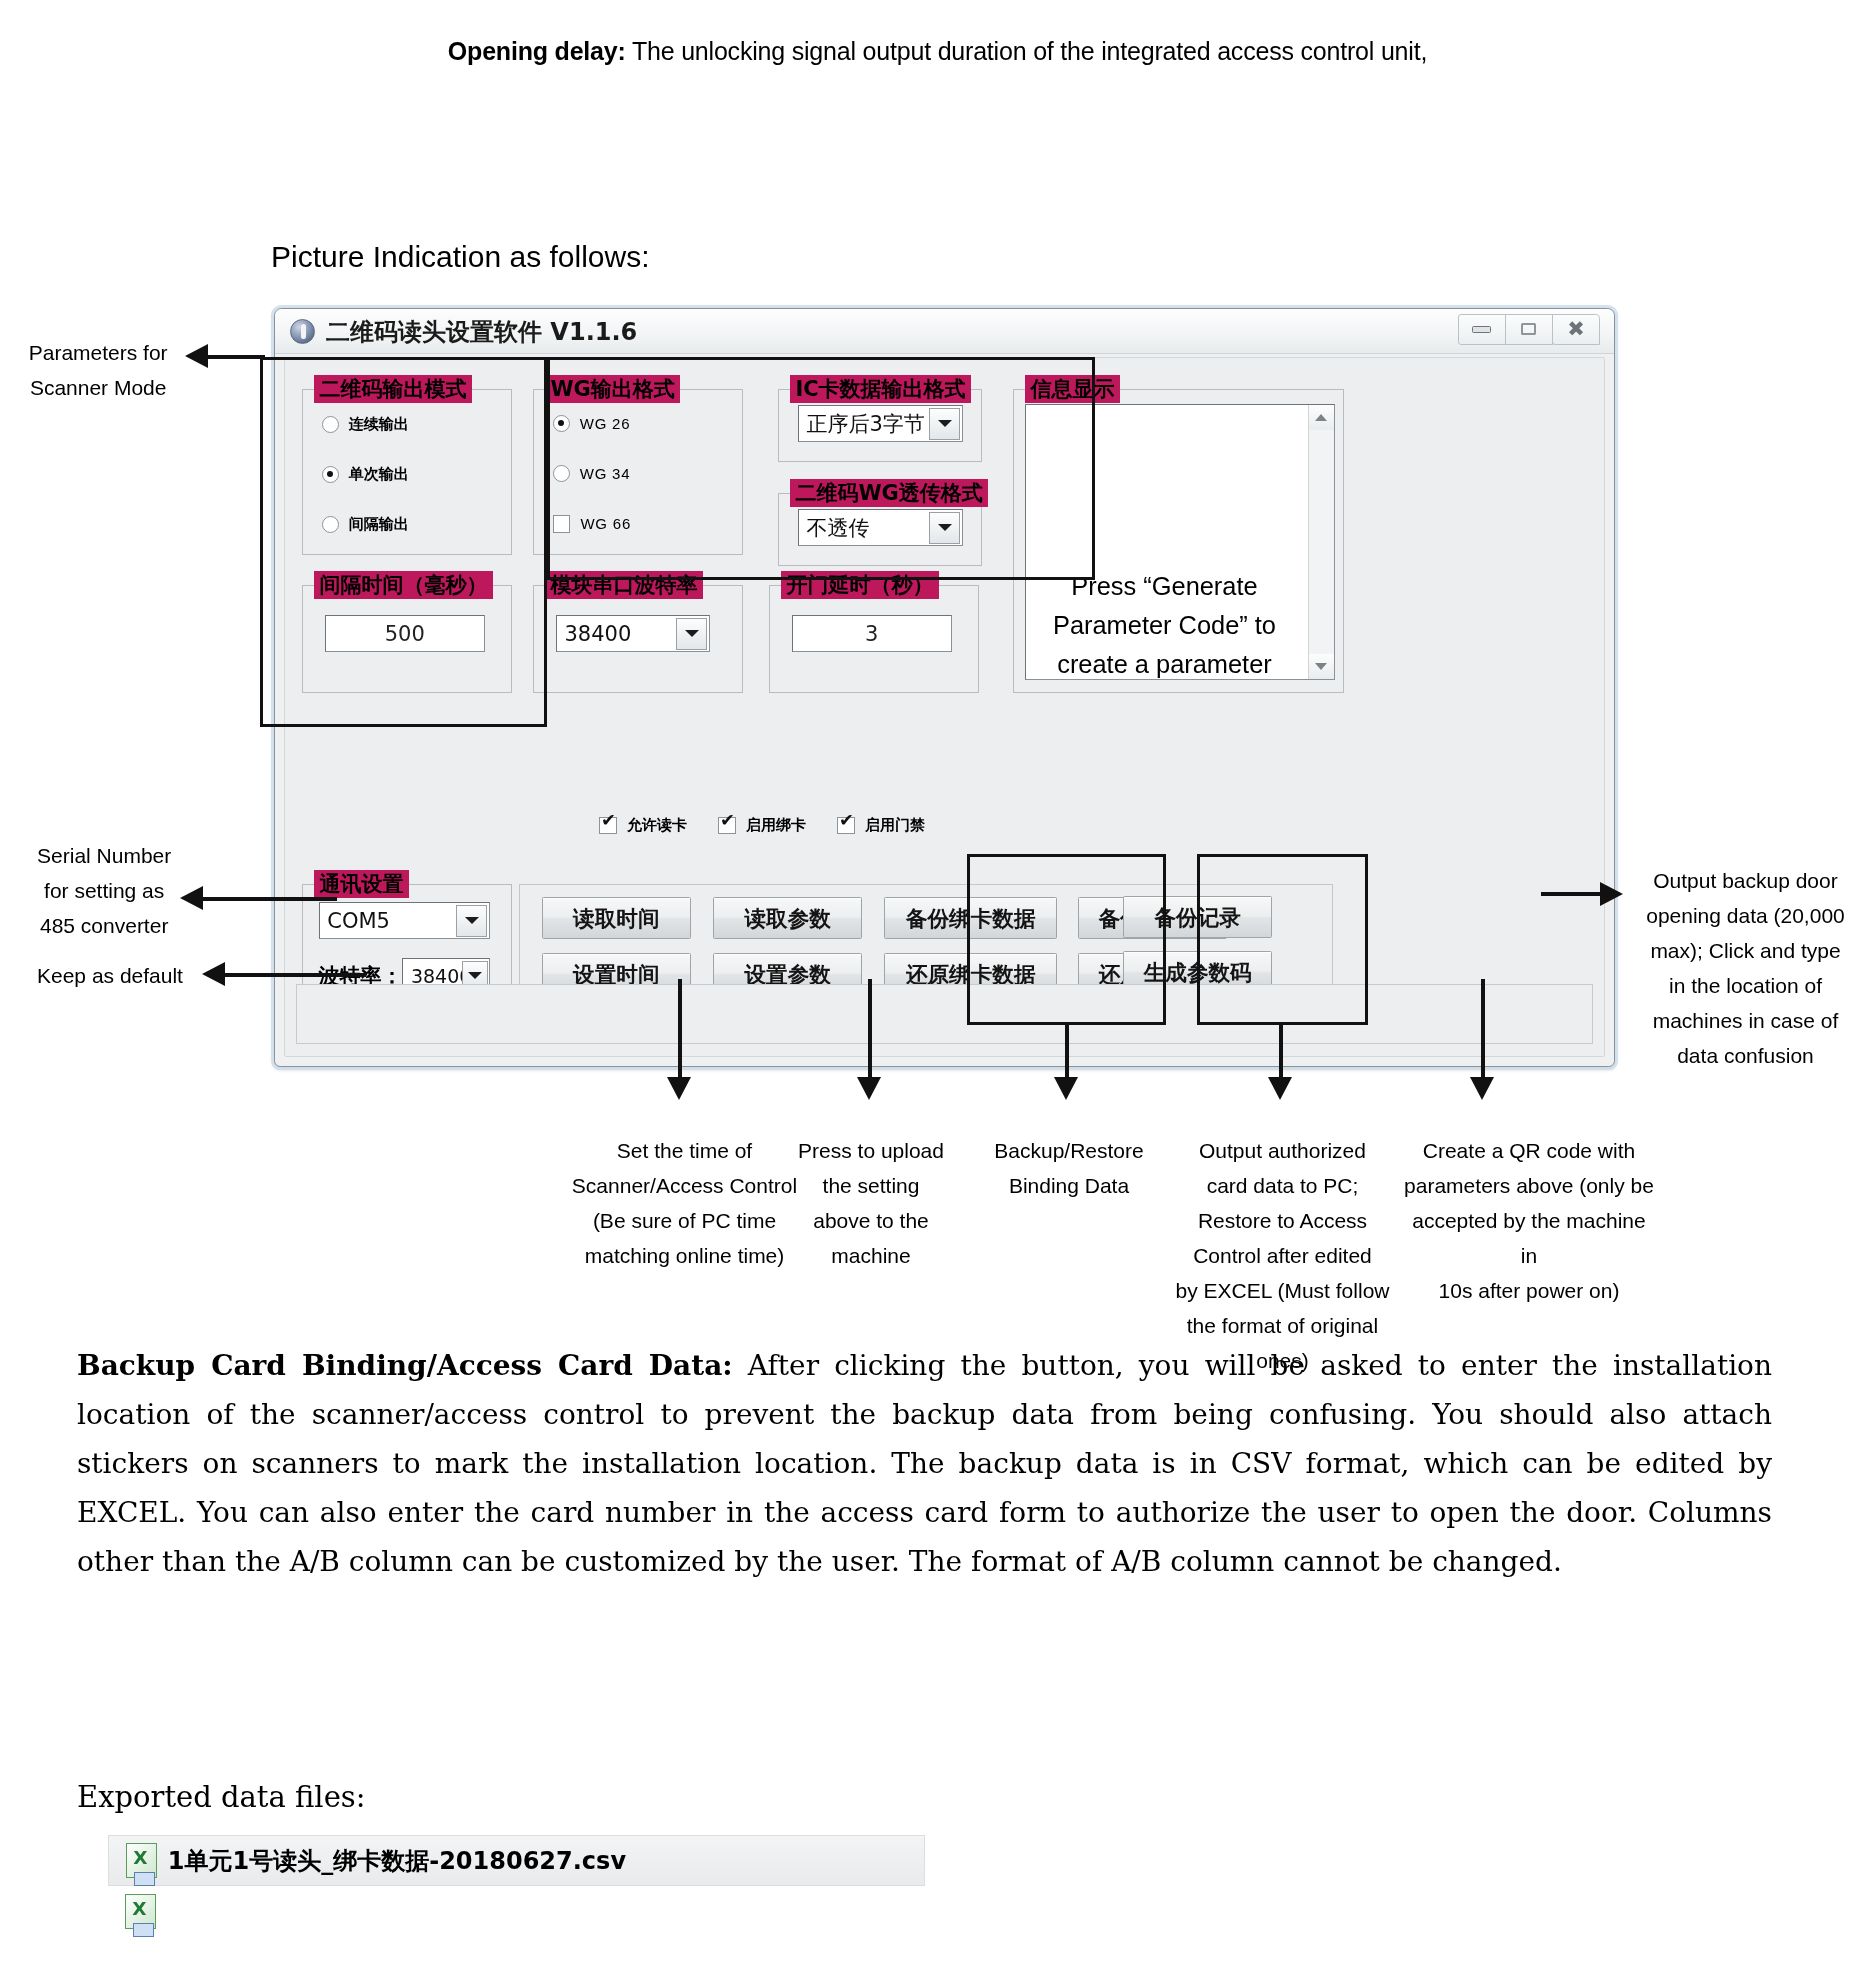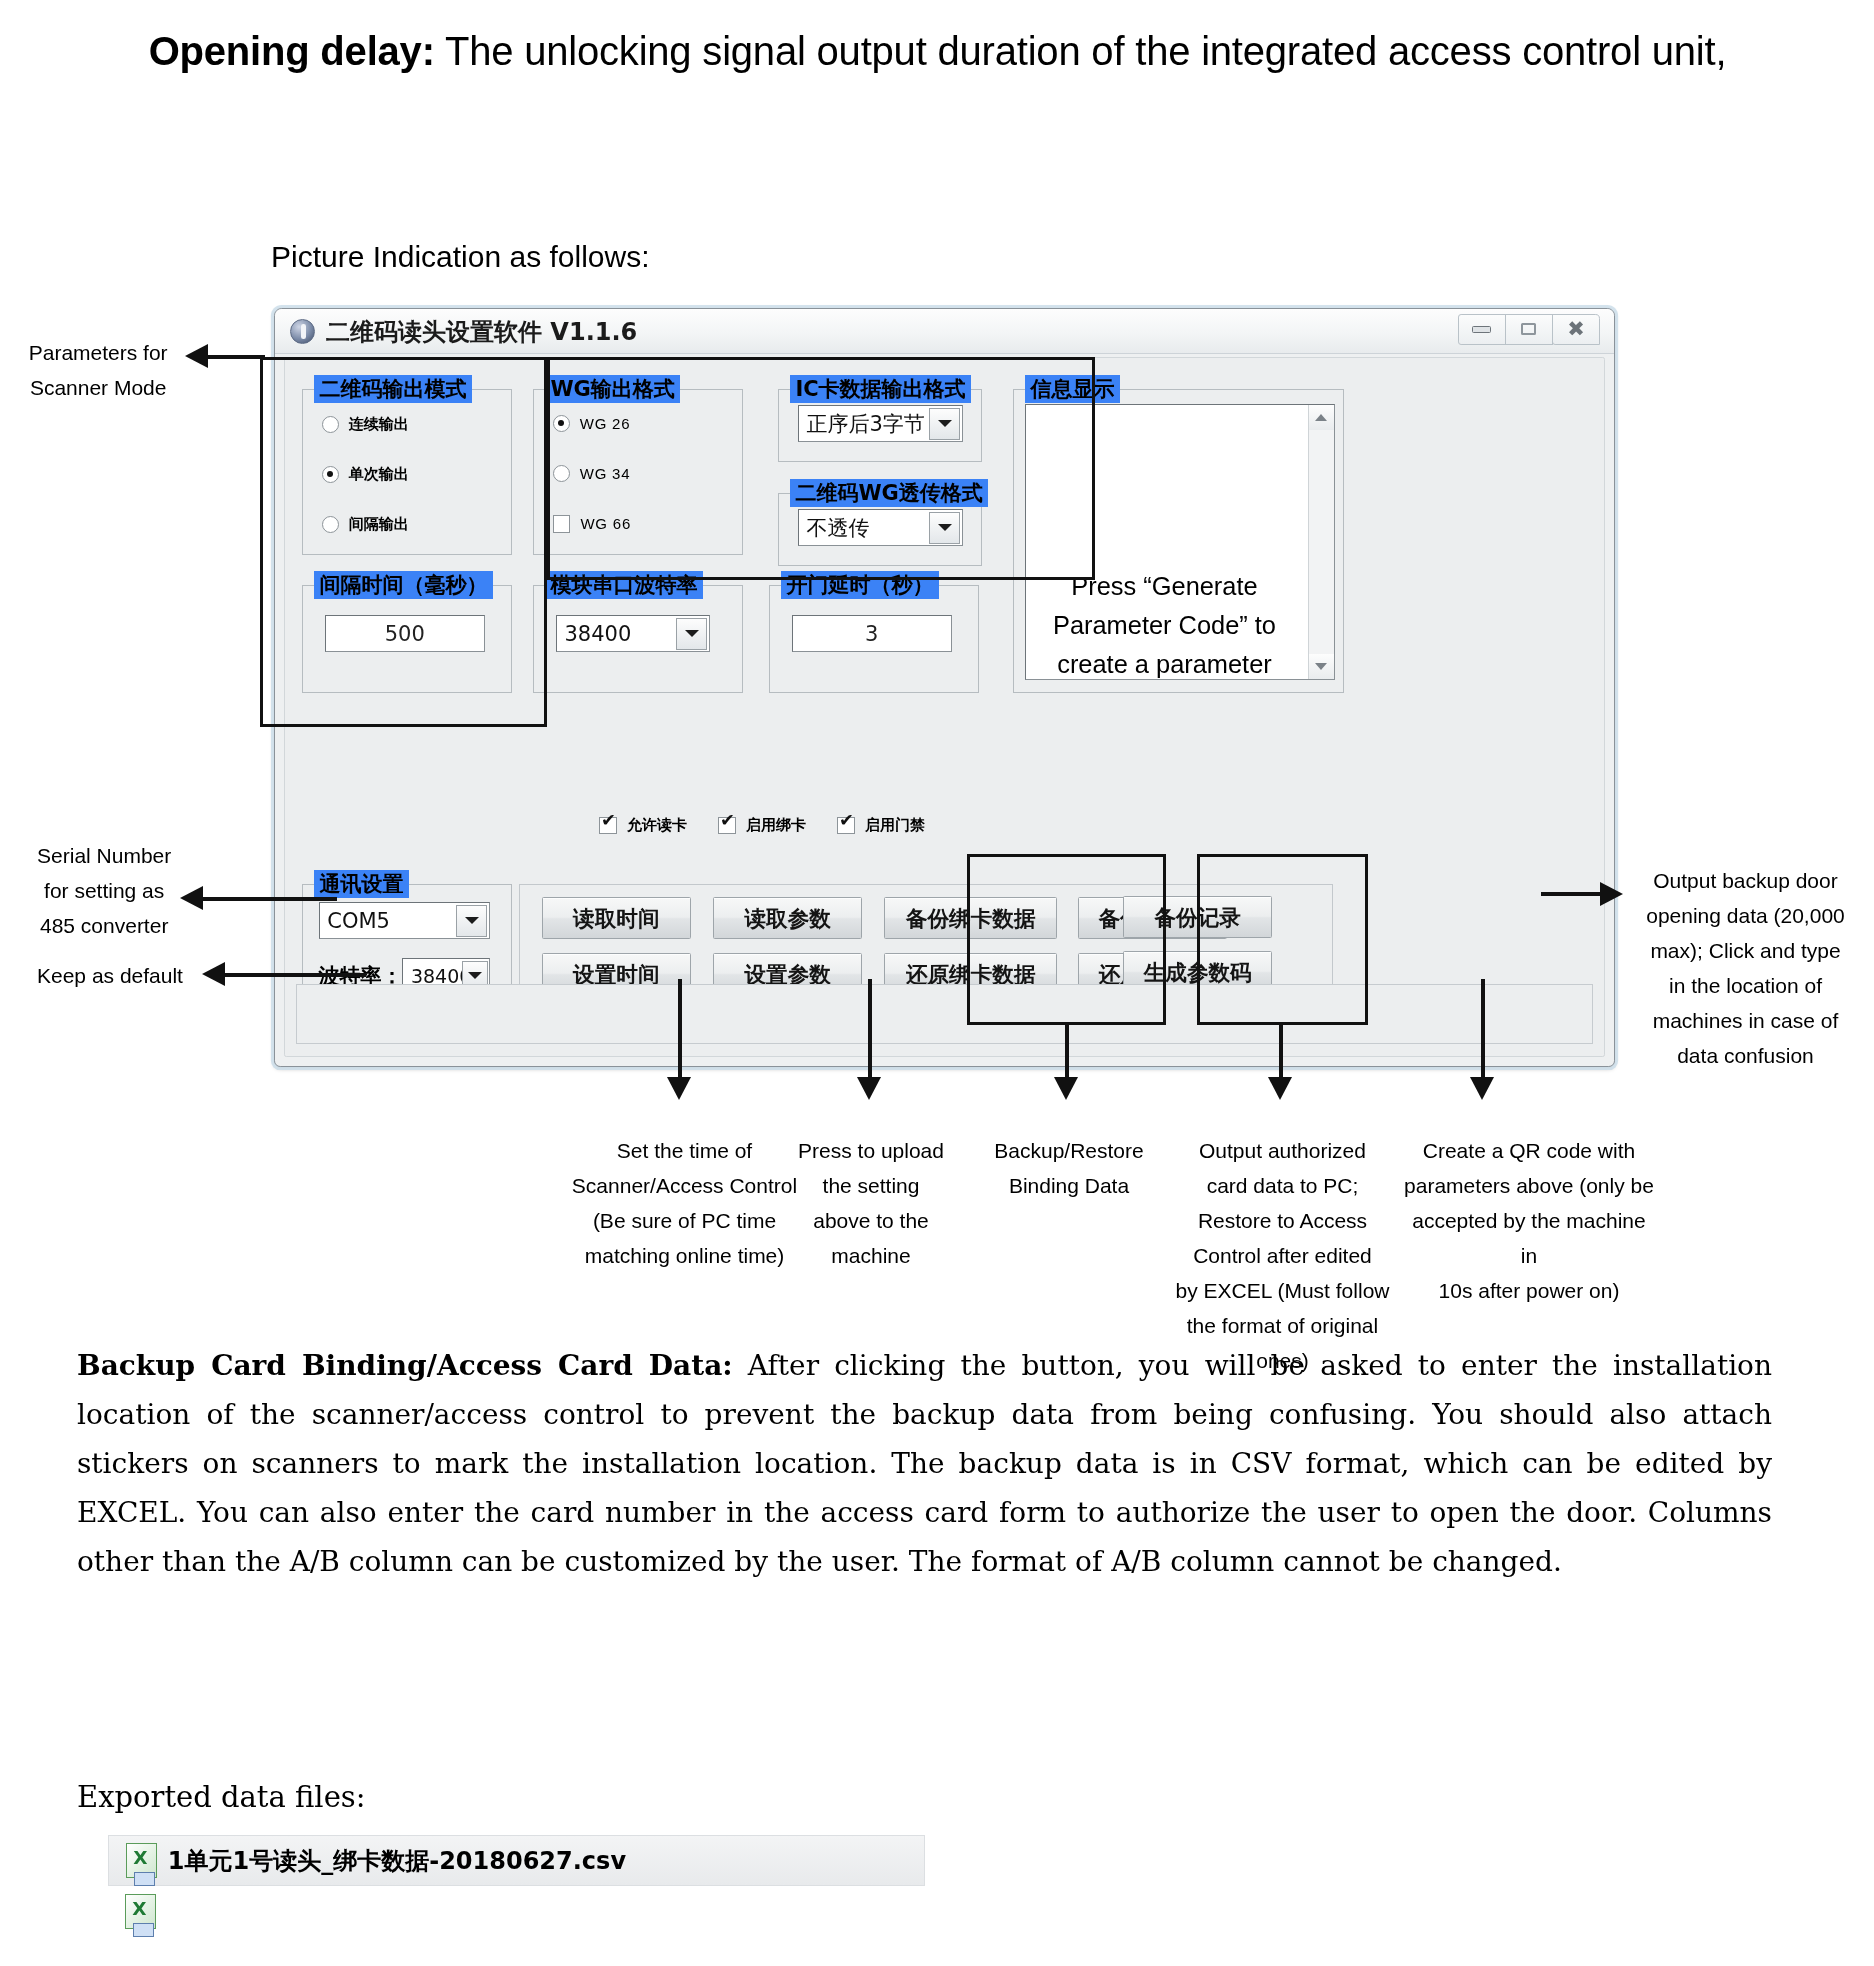--- a/index.html
+++ b/index.html
@@ -9,21 +9,21 @@
     background:#ffffff;
     font-family: "Liberation Sans", sans-serif;
     color:#000;
     position:relative;
     overflow:hidden;
   }
   .abs { position:absolute; }
 
   
   #intro { left:0; top:14px; width:1875px; text-align:center; }
-  #intro .line { font-size:40px; line-height:74px; letter-spacing:-0.2px; }
+  #intro .line { font-size:25px; line-height:74px; letter-spacing:-0.2px; }
   #intro b { font-weight:bold; }
 
   #picind { left:271px; top:240px; font-size:30px; }
 
   
   #dialog {
     left:274px; top:308px; width:1341px; height:759px;
     background:#eef0f1;
     border:0.8px solid #8a9299;
     border-radius:7.7px 7.7px 6.2px 6.2px;
@@ -66,21 +66,21 @@
     position:absolute; left:9.2px; top:48px; right:9.2px; bottom:9.2px;
     background:#eceeef;
     border:0.8px solid #d2d7da;
     border-radius:2.3px;
   }
 
   
   .grp { position:absolute; border:0.8px solid #b6bcc0; }
   .grp > .cap {
     position:absolute; top:-15.4px; left:10.8px; padding:0 5.4px;
-    background:#3b82f6; font-size:21px; font-weight:bold; white-space:nowrap;
+    background:#be185d; font-size:21px; font-weight:bold; white-space:nowrap;
     font-family:"DejaVu Sans","Liberation Sans",sans-serif;
   }
 
   
   .radio, .chk { position:absolute; display:flex; align-items:center; font-size:15px;
                  font-family:"DejaVu Sans","Liberation Sans",sans-serif; font-weight:bold;text-align:right;}
   .radio .dot {
     width:17px; height:17px; border-radius:50%;
     border:1.5px solid #8d9499; background:#fff; margin-right:10px; position:relative; flex:none;
   }

